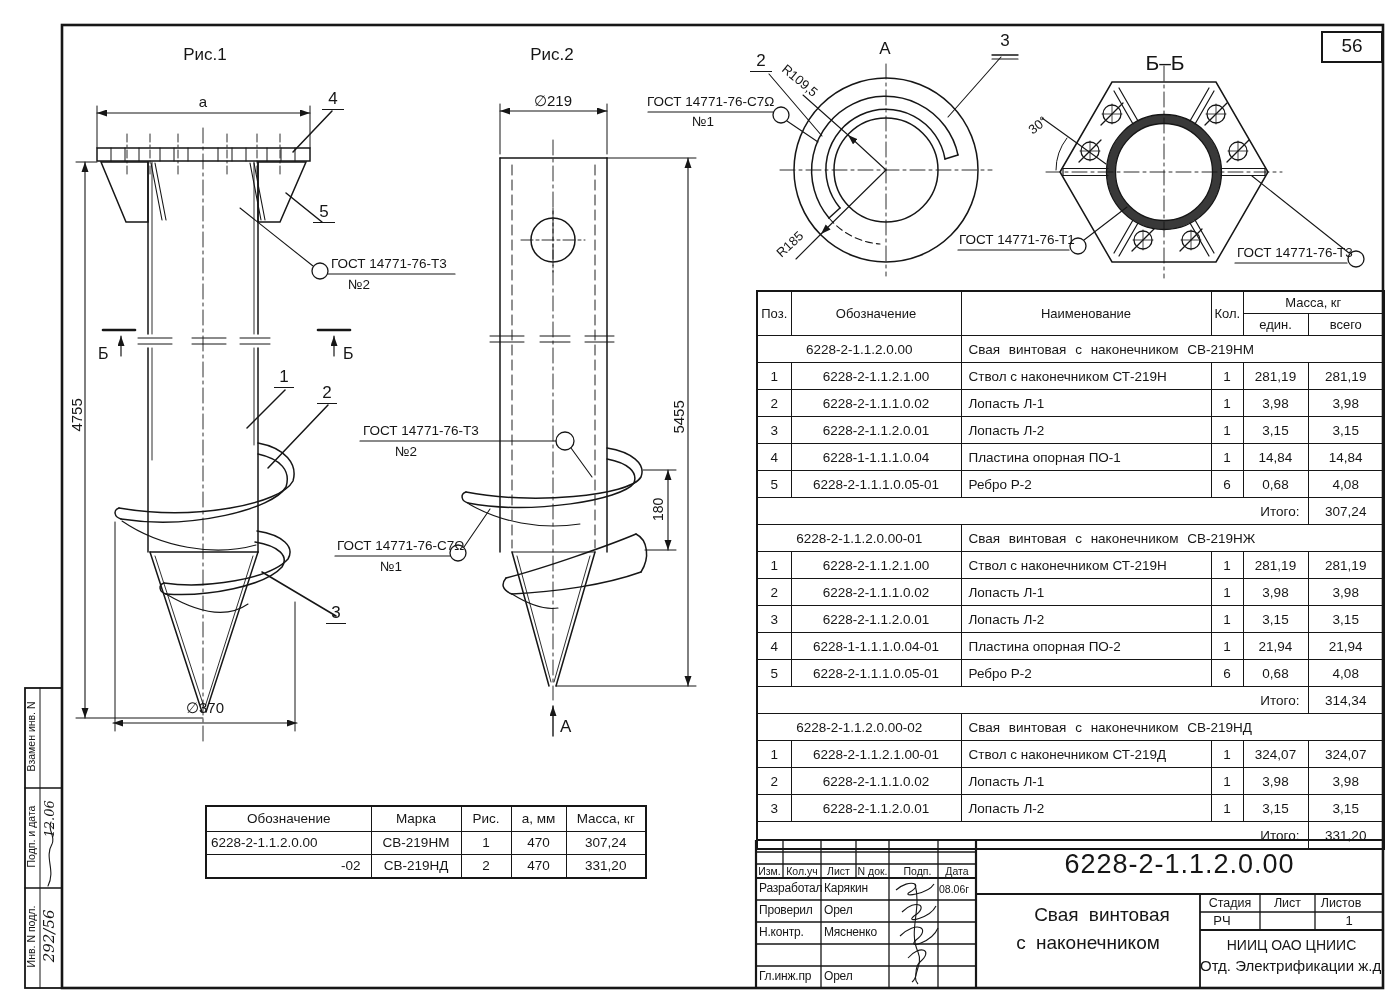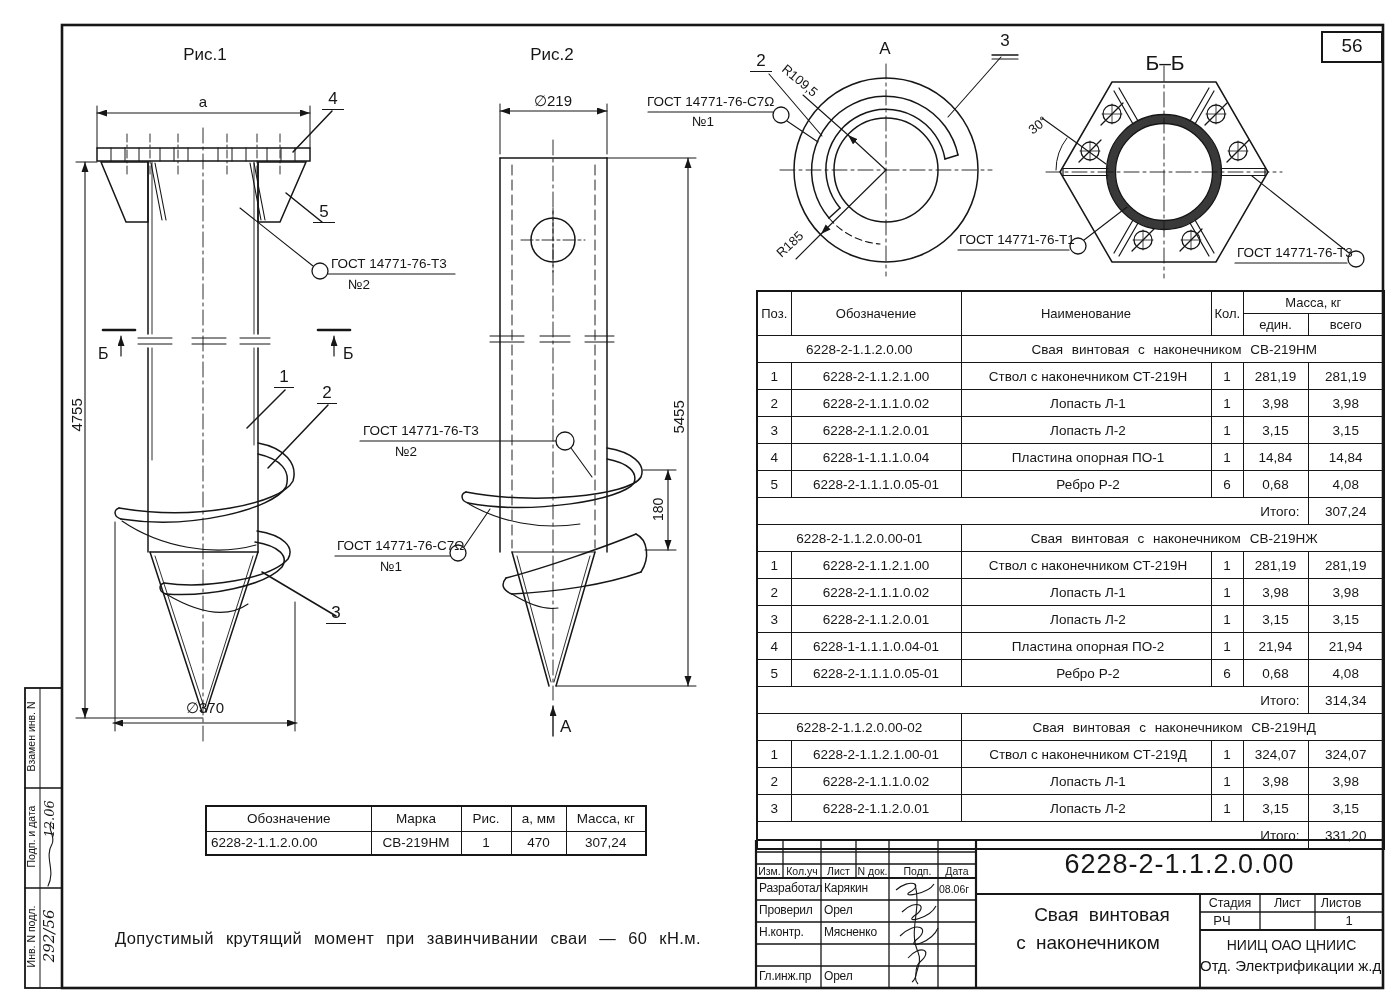--- a/index.html
+++ b/index.html
@@ -9,21 +9,21 @@
   .c{text-align:center;}
   .u{border-bottom:1.5px solid #161616;padding-bottom:1px;}
   .rot{transform:rotate(-90deg);transform-origin:center center;}
   .hand{font-family:"DejaVu Serif",serif;font-style:italic;}
   svg.art{position:absolute;left:0;top:0;}
   
   table.spec{position:absolute;left:756px;top:290px;width:627px;border-collapse:collapse;
              table-layout:fixed;font-size:13.5px;}
   table.spec td{border:1.6px solid #161616;height:26px;padding:0 3px;text-align:center;overflow:hidden;}
   table.spec tr.hdr td{font-size:13px;height:21px;}
-  table.spec td.l{text-align:center;padding-left:7px;}
+  table.spec td.l{text-align:left;padding-left:7px;}
   table.spec td.r{text-align:right;padding-right:8px;}
   table.spec tr.grp td{word-spacing:5px;}
   table.spec{border:2.2px solid #161616;}
   
   table.variant{position:absolute;left:205px;top:805px;width:440px;border-collapse:collapse;
                 table-layout:fixed;font-size:13.5px;border:2.2px solid #161616;}
   table.variant td{border:1.6px solid #161616;height:22px;padding:0 4px;text-align:center;overflow:hidden;}
   table.variant td.l{text-align:left;}
   table.variant td.r{text-align:right;padding-right:10px;}
   .tb-label{font-size:10.5px;text-align:center;}
@@ -533,24 +533,30 @@
     <td>а, мм</td>
     <td>Масса, кг</td>
   </tr>
   <tr>
           <td class="l">6228-2-1.1.2.0.00</td>
           <td>СВ-219НМ</td>
           <td>1</td>
           <td>470</td>
           <td>307,24</td>
         </tr>
+  <tr>
+          <td class="r">-02</td>
+          <td>СВ-219НД</td>
+          <td>2</td>
+          <td>470</td>
+          <td>331,20</td>
+        </tr>
 </tbody>
     </table>
 
-<div class="abs" style="left:115px;top:930px;font-size:16.5px;letter-spacing:.4px;word-spacing:7px">Допустимый крутящий момент при завинчивании сваи — 60 кН.м.</div>
 
 <div class="abs c" style="left:976px;top:850px;width:407px;font-size:27px;letter-spacing:1px">6228-2-1.1.2.0.00</div>
 <div class="abs c" style="left:976px;top:905px;width:252px;font-size:19px;word-spacing:5px">Свая винтовая</div>
 <div class="abs c" style="left:976px;top:933px;width:224px;font-size:19px;word-spacing:5px">с наконечником</div>
 
 <div class="abs tb-label" style="left:756px;top:866px;width:27px">Изм.</div>
 <div class="abs tb-label" style="left:783px;top:866px;width:38px">Кол.уч</div>
 <div class="abs tb-label" style="left:821px;top:866px;width:35px">Лист</div>
 <div class="abs tb-label" style="left:856px;top:866px;width:33px">N док.</div>
 <div class="abs tb-label" style="left:889px;top:866px;width:57px">Подп.</div>

